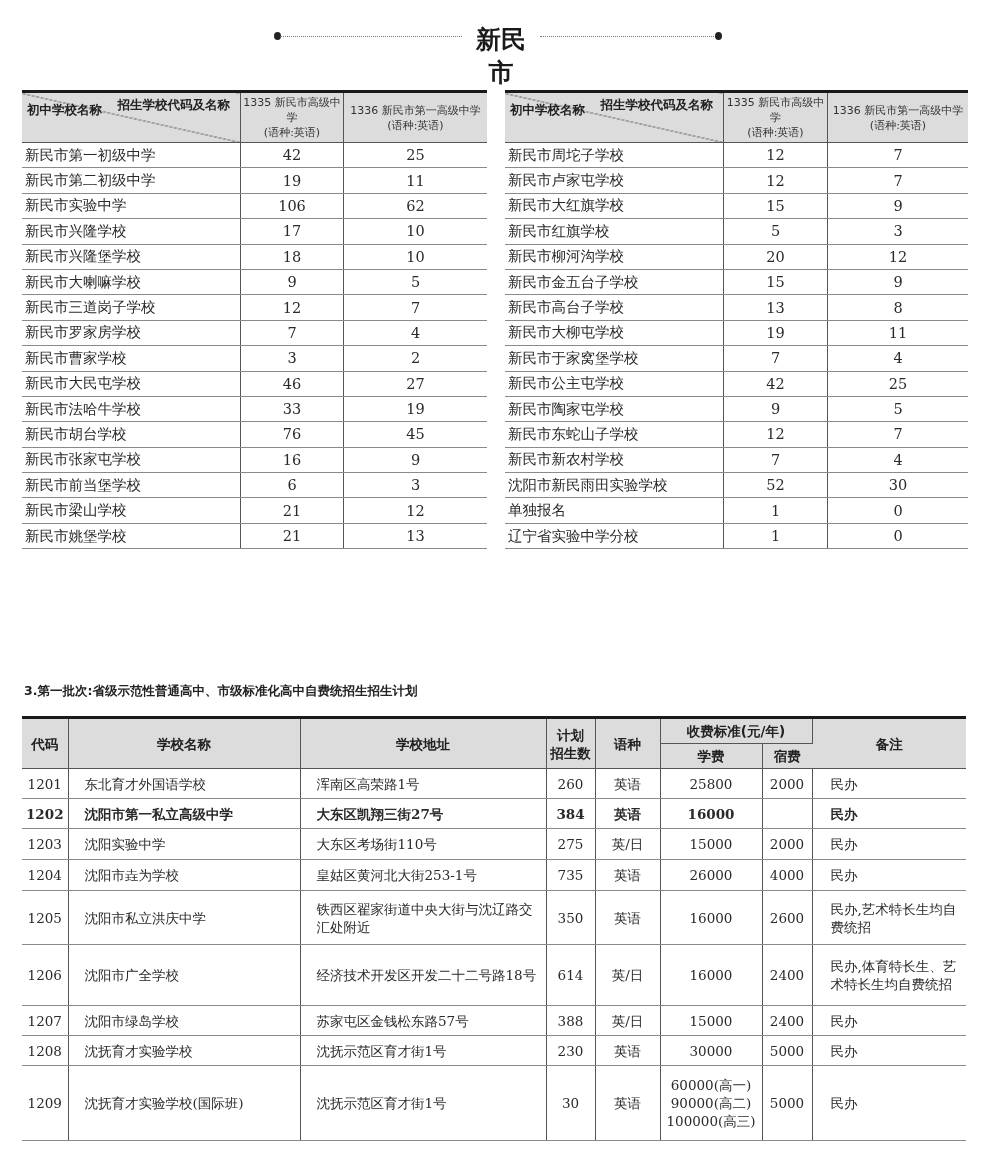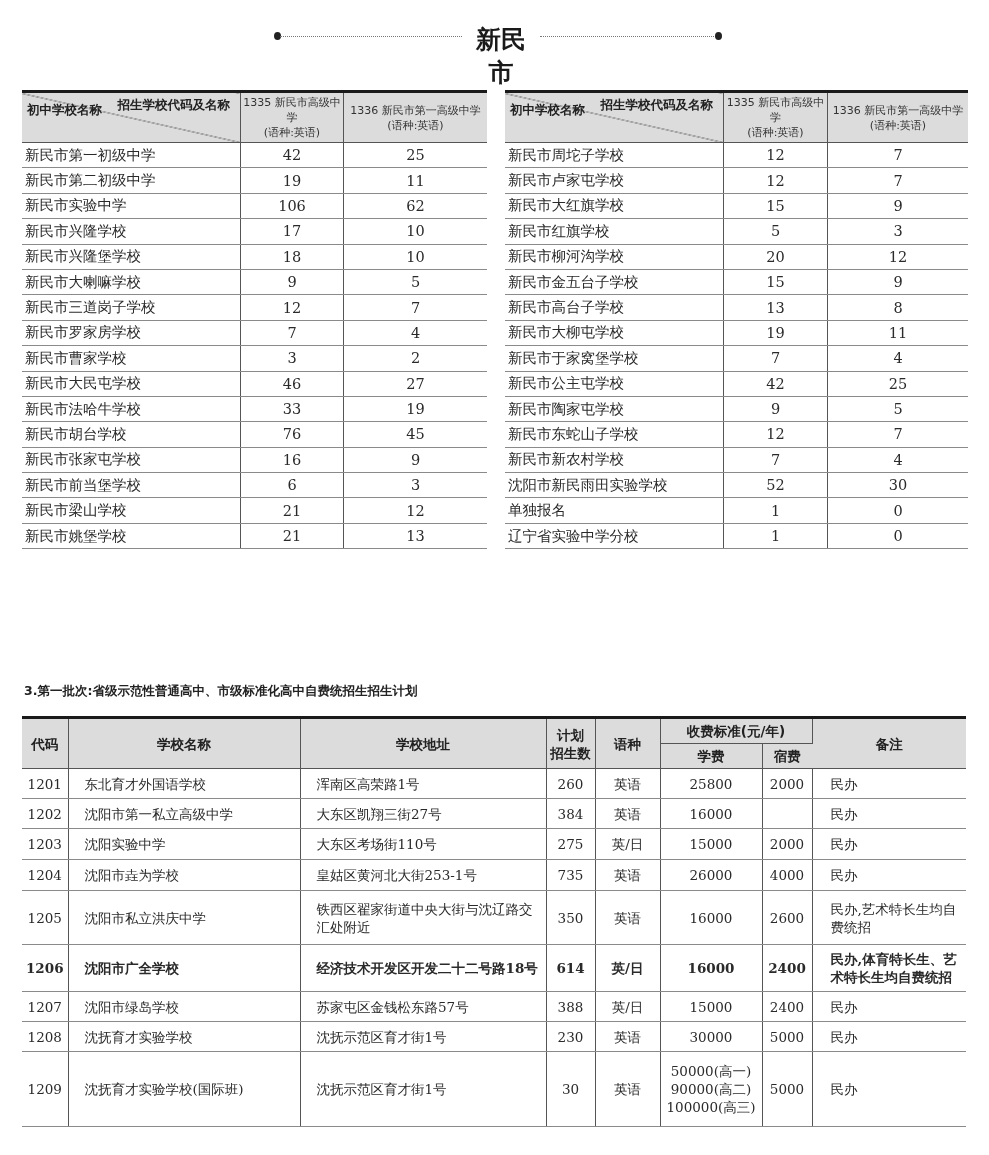--- a/index.html
+++ b/index.html
@@ -295,21 +295,21 @@
         <td class="l">东北育才外国语学校</td>
         <td class="l">浑南区高荣路1号</td>
         <td>260</td>
         <td>英语</td>
         <td class="multi">
           <span>25800</span>
         </td>
         <td>2000</td>
         <td class="rem">民办</td>
       </tr>
-      <tr style="height: 30px;">
+      <tr style="height: 30px; font-weight: bold;">
         <td class="code">1202</td>
         <td class="l">沈阳市第一私立高级中学</td>
         <td class="l">大东区凯翔三街27号</td>
         <td>384</td>
         <td>英语</td>
         <td class="multi">
           <span>16000</span>
         </td>
         <td></td>
         <td class="rem">民办</td>
@@ -343,21 +343,21 @@
         <td class="l">沈阳市私立洪庆中学</td>
         <td class="l">铁西区翟家街道中央大街与沈辽路交汇处附近</td>
         <td>350</td>
         <td>英语</td>
         <td class="multi">
           <span>16000</span>
         </td>
         <td>2600</td>
         <td class="rem">民办,艺术特长生均自费统招</td>
       </tr>
-      <tr style="height: 47px; font-weight: bold;">
+      <tr style="height: 61px;">
         <td class="code">1206</td>
         <td class="l">沈阳市广全学校</td>
         <td class="l">经济技术开发区开发二十二号路18号</td>
         <td>614</td>
         <td>英/日</td>
         <td class="multi">
           <span>16000</span>
         </td>
         <td>2400</td>
         <td class="rem">民办,体育特长生、艺术特长生均自费统招</td>
@@ -386,21 +386,21 @@
         <td>5000</td>
         <td class="rem">民办</td>
       </tr>
       <tr style="height: 75px;">
         <td class="code">1209</td>
         <td class="l">沈抚育才实验学校(国际班)</td>
         <td class="l">沈抚示范区育才街1号</td>
         <td>30</td>
         <td>英语</td>
         <td class="multi">
-          <span>50000(高一)</span>
+          <span>60000(高一)</span>
           <span>90000(高二)</span>
           <span>100000(高三)</span>
         </td>
         <td>5000</td>
         <td class="rem">民办</td>
       </tr>
     </tbody>
 </table>
 
 </body></html>

